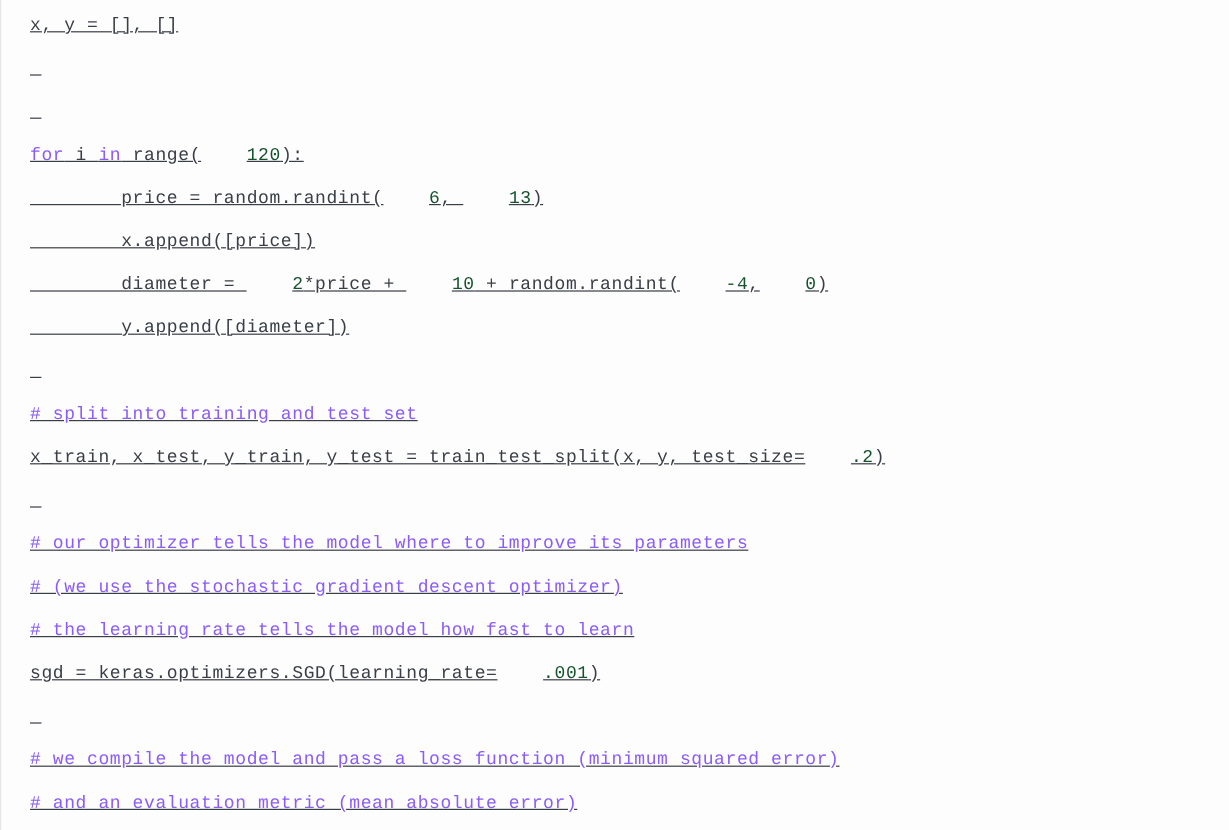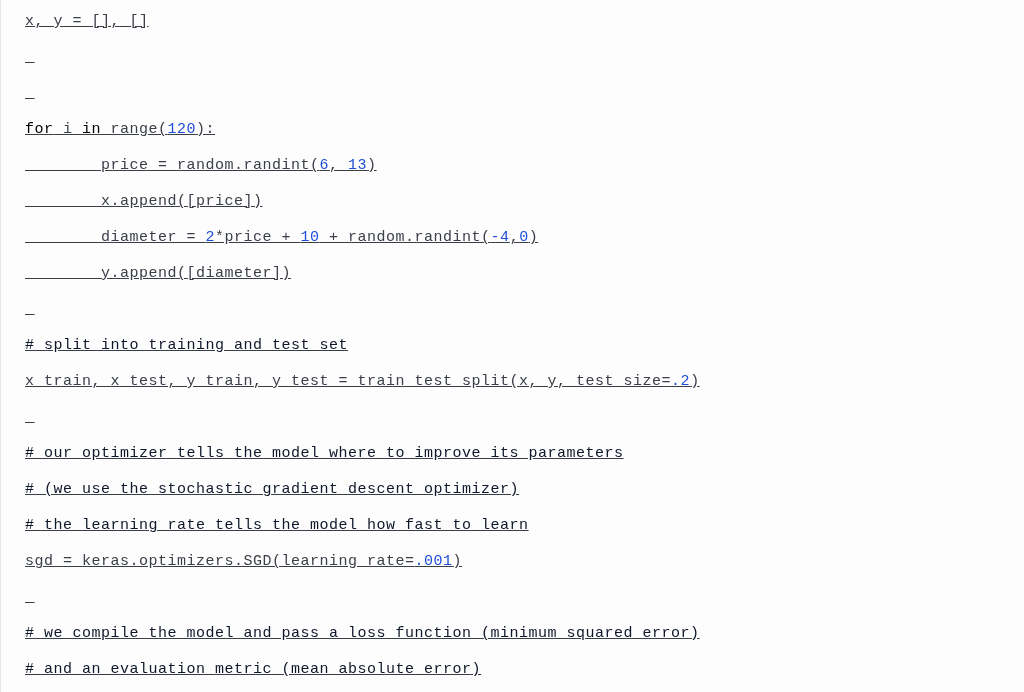--- a/index.html
+++ b/index.html
@@ -21,21 +21,21 @@
       background: #fdfdfd;
       border-left: 1px solid #e5e5e5;
       padding: 4px 0 10px 24px;
       white-space: pre;
     }
     .line {
       display: block;
       min-height: 1em;
       text-decoration: underline;
     }
-    .c { color: #0f172a; } 
-    .k { color: #000000; } 
-    .n { color: #1d4ed8; } 
+    .c { color: #8b5cf6; } 
+    .k { color: #8b5cf6; } 
+    .n { color: #14532d; margin-left: 38px; } 
     .t { color: #3a3e47; } 
   </style>
 </head>
 <body>
 
 <div class="code-container" id="code-block"><span class="line"><span class="t">x, y = [], []</span></span><span class="line">&nbsp;</span><span class="line">&nbsp;</span><span class="line"><span class="k">for</span><span class="t"> i </span><span class="k">in</span><span class="t"> range(</span><span class="n">120</span><span class="t">):</span></span><span class="line"><span class="t">        price = random.randint(</span><span class="n">6</span><span class="t">, </span><span class="n">13</span><span class="t">)</span></span><span class="line"><span class="t">        x.append([price])</span></span><span class="line"><span class="t">        diameter = </span><span class="n">2</span><span class="t">*price + </span><span class="n">10</span><span class="t"> + random.randint(</span><span class="n">-4</span><span class="t">,</span><span class="n">0</span><span class="t">)</span></span><span class="line"><span class="t">        y.append([diameter])</span></span><span class="line">&nbsp;</span><span class="line"><span class="c"># split into training and test set</span></span><span class="line"><span class="t">x_train, x_test, y_train, y_test = train_test_split(x, y, test_size=</span><span class="n">.2</span><span class="t">)</span></span><span class="line">&nbsp;</span><span class="line"><span class="c"># our optimizer tells the model where to improve its parameters</span></span><span class="line"><span class="c"># (we use the stochastic gradient descent optimizer)</span></span><span class="line"><span class="c"># the learning rate tells the model how fast to learn</span></span><span class="line"><span class="t">sgd = keras.optimizers.SGD(learning_rate=</span><span class="n">.001</span><span class="t">)</span></span><span class="line">&nbsp;</span><span class="line"><span class="c"># we compile the model and pass a loss function (minimum squared error)</span></span><span class="line"><span class="c"># and an evaluation metric (mean absolute error)</span></span><span class="line"></span></div>
 
 </body></html>

